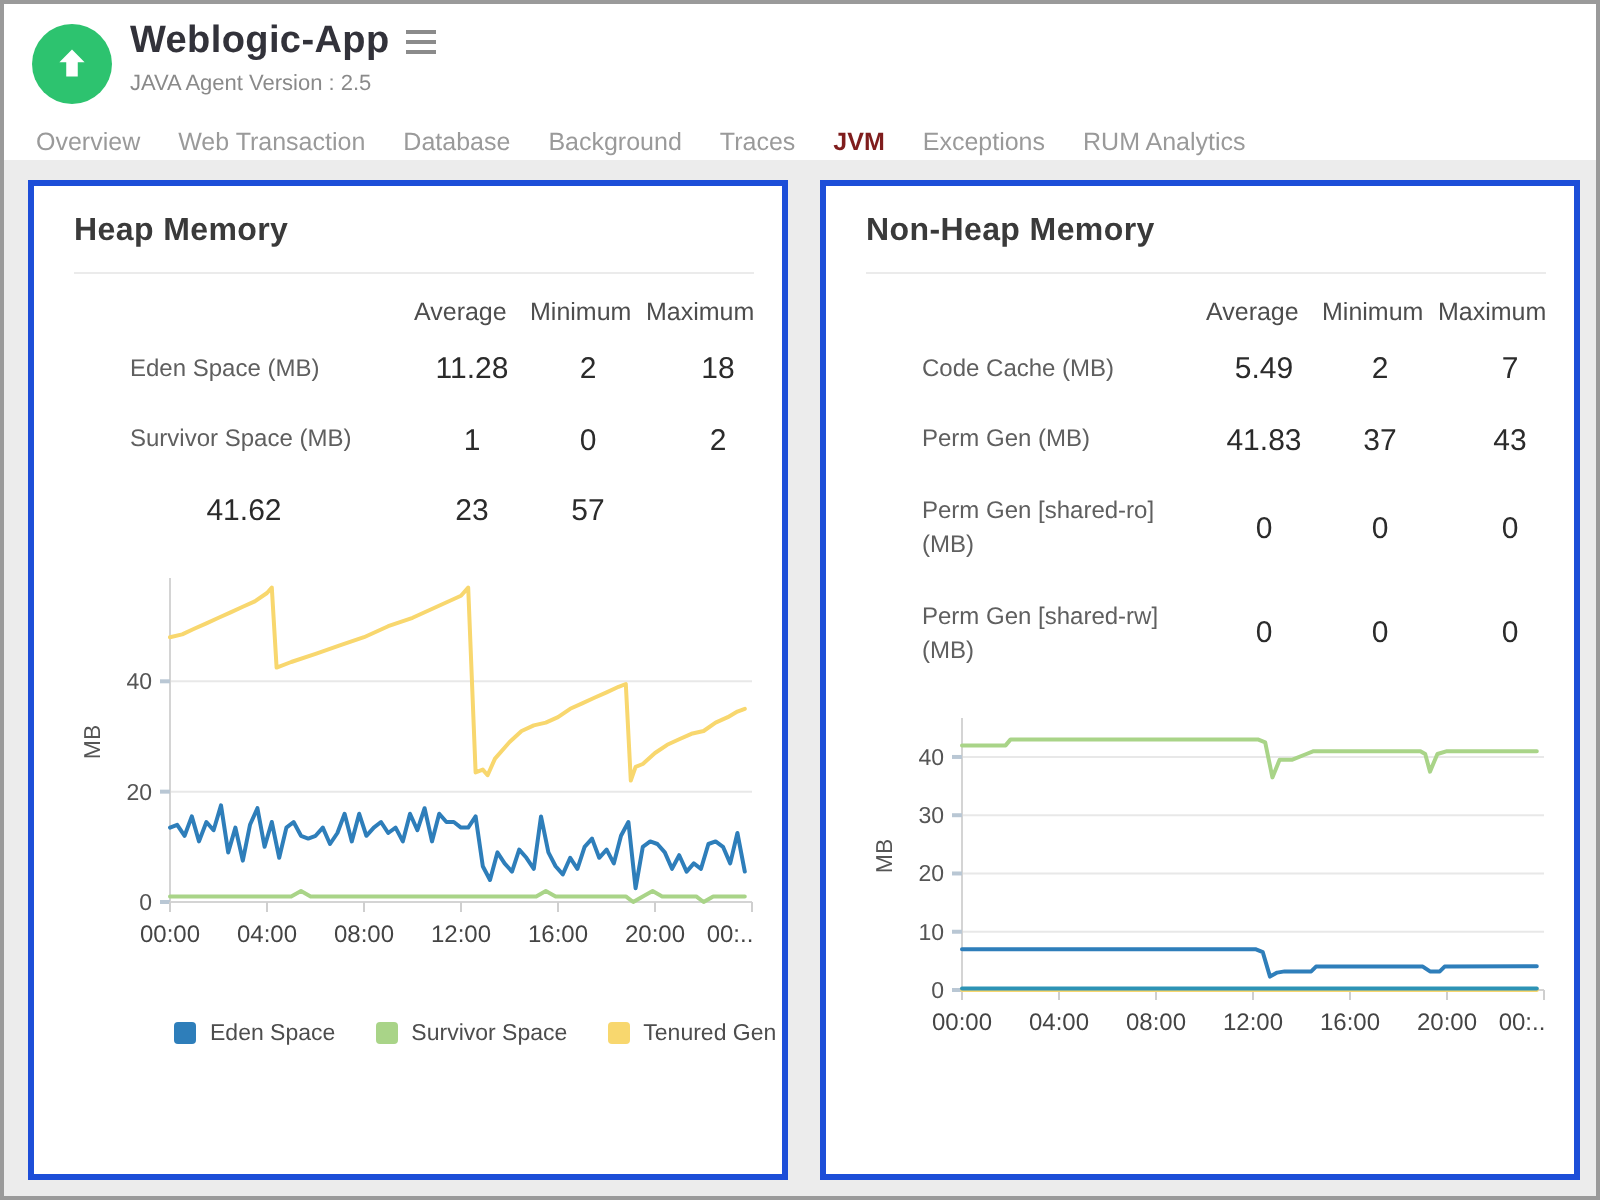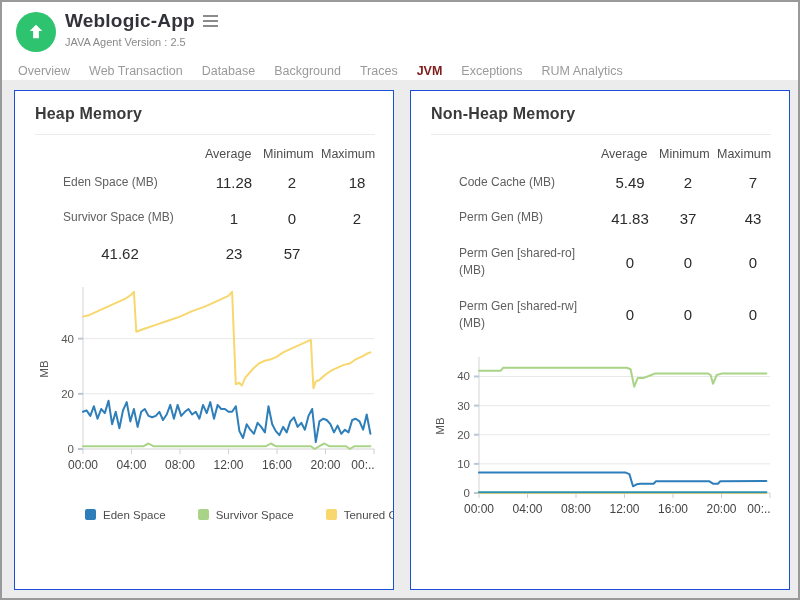--- a/index.html
+++ b/index.html
@@ -33,38 +33,38 @@
   .tab-bar { display:flex; gap:19px; padding:12px 0 0 2px; }
   .tab {
     font-size:12.5px; color:#9a9a9a; cursor:pointer;
     padding-bottom:9px; border-bottom:3px solid transparent; white-space:nowrap;
   }
   .tab.active { color:#7f1d1d; font-weight:bold; border-bottom-color:#b5b5b5; }
   
   .content { position:absolute; top:78px; left:0; right:0; bottom:0; background:#ececec; }
   .panel {
     position:absolute; top:10px; width:380px; height:500px;
-    background:#fff; border:1px solid #1d4ed8;
+    background:#fff; border:3px solid #1d4ed8;
     padding:14px 0 0 20px; overflow:hidden;
   }
   .panel.left { left:12px; }
   .panel.right { left:408px; }
   .panel-title { font-size:16px; font-weight:bold; color:#3a3a3a; letter-spacing:.2px; }
   .panel-divider { height:1px; background:#ebebeb; margin:11px 0 6px 0; width:340px; }
   
   .metrics { width:340px; overflow:hidden; }
   .metrics-grid { width:358px; display:grid; grid-template-columns:170px 58px 58px 72px; }
   .m-head { font-size:12.5px; color:#4d4d4d; text-align:left; padding:6px 0 4px 0; white-space:nowrap; }
   .m-label { font-size:12px; color:#5f5f5f; padding:9px 4px 9px 28px; display:flex; flex-direction:column; justify-content:center; line-height:1.45; }
   .m-val { font-size:15px; font-weight:normal; color:#2b2b2b; text-align:center; padding:9px 0; display:flex; align-items:center; justify-content:center; }
   
   .chart-wrap { margin-top:10px; }
   .chart-svg { display:block; }
   .legend {
-    display:flex; flex-wrap:wrap; gap:9px 32px;
+    display:flex; flex-wrap:wrap; gap:9px 20px;
     font-size:11.5px; color:#4d4d4d;
     margin:28px 0 0 50px; max-width:300px;
   }
   .panel.left .legend { flex-wrap:nowrap; max-width:330px; margin-top:30px; }
   .legend-item { display:flex; align-items:center; cursor:pointer; white-space:nowrap; }
   .legend-swatch { width:11px; height:11px; border-radius:2px; margin-right:7px; flex:0 0 11px; }
 </style>
 </head>
 <body>
 

